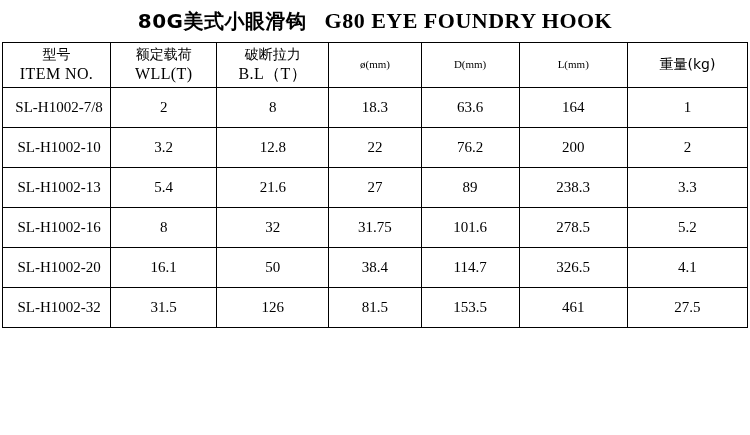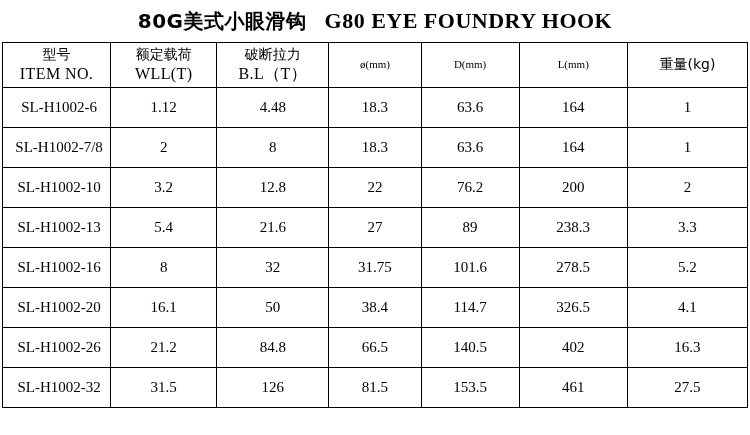--- a/index.html
+++ b/index.html
@@ -135,29 +135,20 @@
         <th>
           <span class="th-single">L(mm)</span>
         </th>
         <th>
           <span class="th-cn">重量(kg)</span>
         </th>
       </tr>
     </thead>
     <tbody>
       <tr>
-        <td class="model">SL-H1002-6</td>
-        <td>1.12</td>
-        <td>4.48</td>
-        <td>18.3</td>
-        <td>63.6</td>
-        <td>164</td>
-        <td>1</td>
-      </tr>
-      <tr>
         <td class="model">SL-H1002-7/8</td>
         <td>2</td>
         <td>8</td>
         <td>18.3</td>
         <td>63.6</td>
         <td>164</td>
         <td>1</td>
       </tr>
       <tr>
         <td class="model">SL-H1002-10</td>
@@ -189,29 +180,20 @@
       <tr>
         <td class="model">SL-H1002-20</td>
         <td>16.1</td>
         <td>50</td>
         <td>38.4</td>
         <td>114.7</td>
         <td>326.5</td>
         <td>4.1</td>
       </tr>
       <tr>
-        <td class="model">SL-H1002-26</td>
-        <td>21.2</td>
-        <td>84.8</td>
-        <td>66.5</td>
-        <td>140.5</td>
-        <td>402</td>
-        <td>16.3</td>
-      </tr>
-      <tr>
         <td class="model">SL-H1002-32</td>
         <td>31.5</td>
         <td>126</td>
         <td>81.5</td>
         <td>153.5</td>
         <td>461</td>
         <td>27.5</td>
       </tr>
     </tbody>
   </table>

